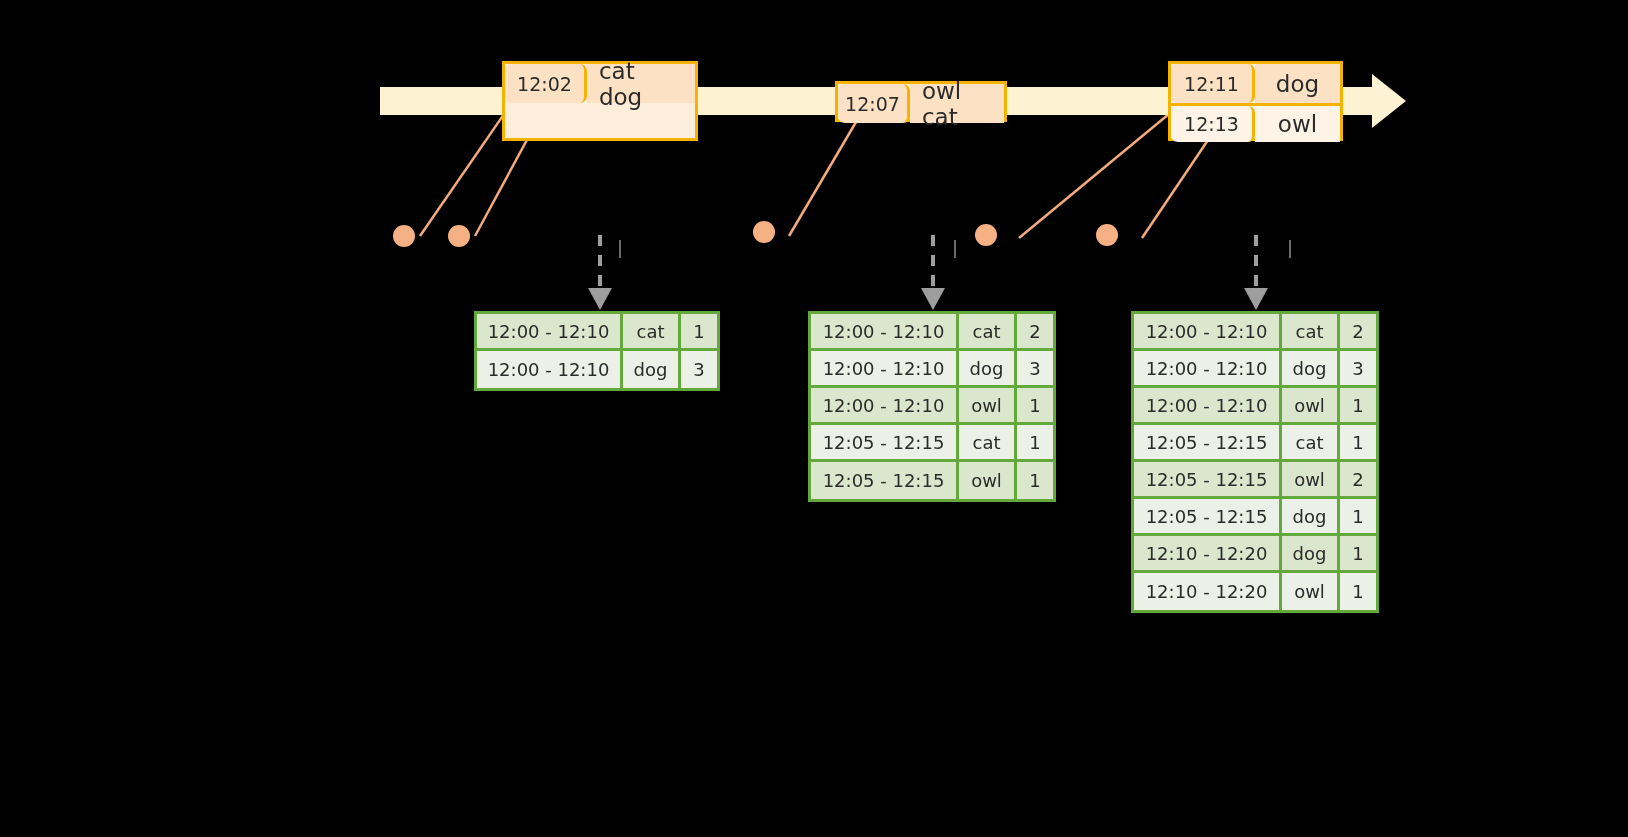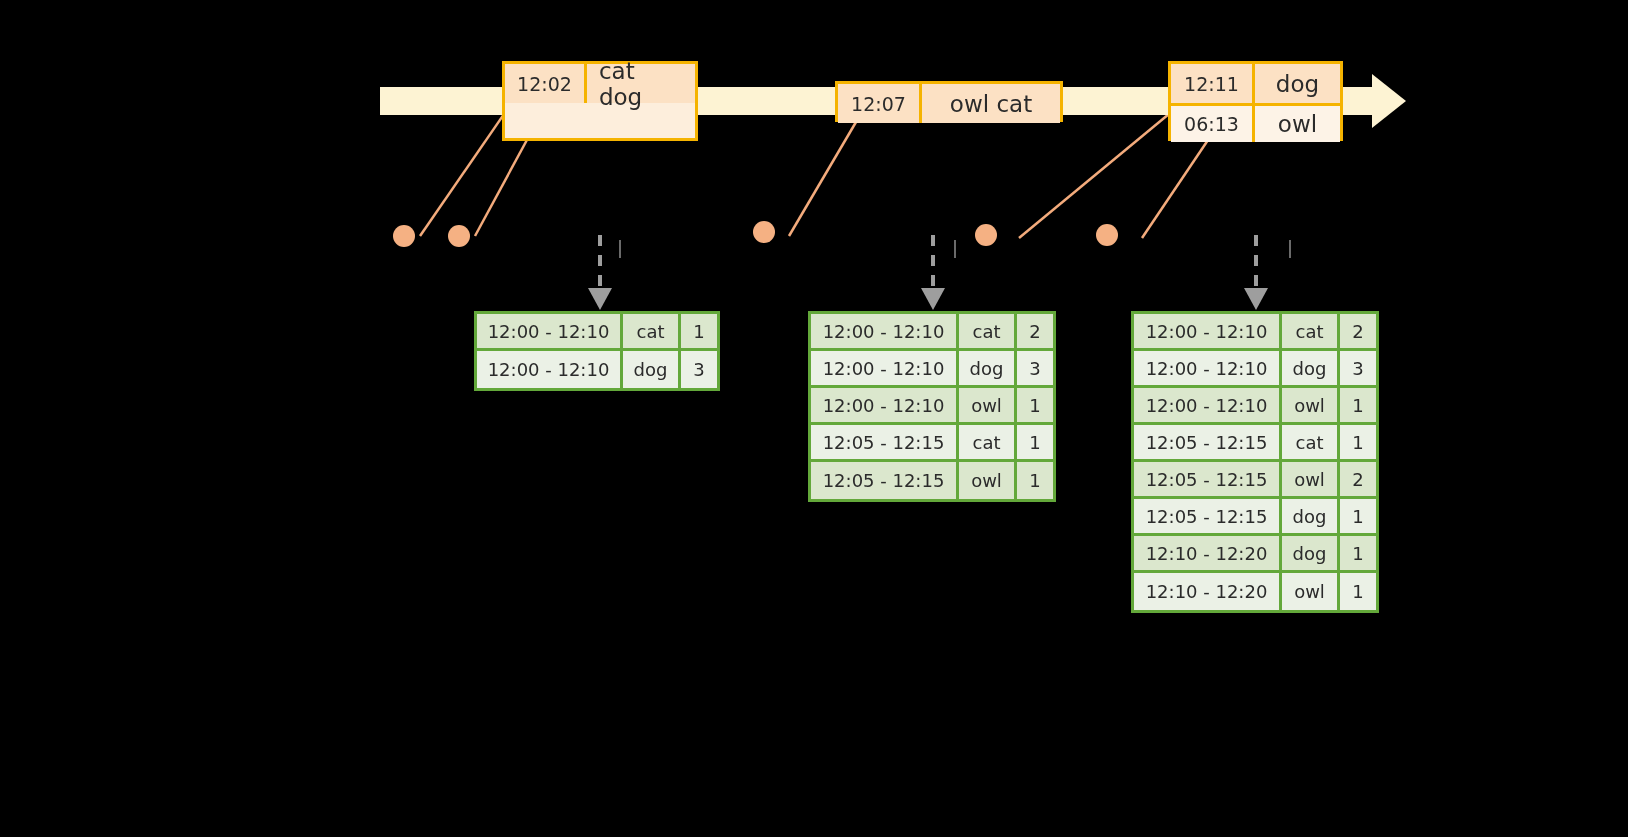--- a/index.html
+++ b/index.html
@@ -66,20 +66,21 @@
   }
   .ev-time {
     width: 84px;
     display: flex;
     align-items: center;
     justify-content: center;
     font-size: 19px;
     color: #2b2b2b;
     border-right: 3px solid #f5b300;
     box-sizing: border-box;
+    border-radius: 7px;
   }
   .ev-words {
     flex: 1 1 auto;
     display: flex;
     align-items: center;
     justify-content: center;
     font-size: 23px;
     color: #2b2b2b;
     box-sizing: border-box;
     padding: 0 12px;
@@ -182,34 +183,34 @@
   <div class="timeline-bar" style="left:380px; top:87px; width:1000px; height:28px;"></div>
   <div class="timeline-head" style="left:1372px; top:74px;"></div>
 
   <div class="event-box" style="left:502px; top:61px; width:196px; height:80px;">
     <div class="event-row shade-dark">
       <div class="ev-time">12:02</div>
       <div class="ev-words">cat dog</div>
     </div>
   </div>
 
-  <div class="event-box" style="left:835px; top:81px; width:228px; height:41px;">
+  <div class="event-box" style="left:835px; top:81px; width:172px; height:41px;">
     <div class="event-row shade-dark">
       <div class="ev-time">12:07</div>
       <div class="ev-words">owl cat</div>
     </div>
   </div>
 
   <div class="event-box" style="left:1168px; top:61px; width:175px; height:80px;">
     <div class="event-row shade-dark">
       <div class="ev-time">12:11</div>
       <div class="ev-words">dog</div>
     </div>
     <div class="event-row shade-light">
-      <div class="ev-time">06:13</div>
+      <div class="ev-time">12:13</div>
       <div class="ev-words">owl</div>
     </div>
   </div>
 
   <div class="dot" style="left:393px; top:225px;"></div>
   <div class="dot" style="left:448px; top:225px;"></div>
   <div class="dot" style="left:753px; top:221px;"></div>
   <div class="dot" style="left:975px; top:224px;"></div>
   <div class="dot" style="left:1096px; top:224px;"></div>
 

